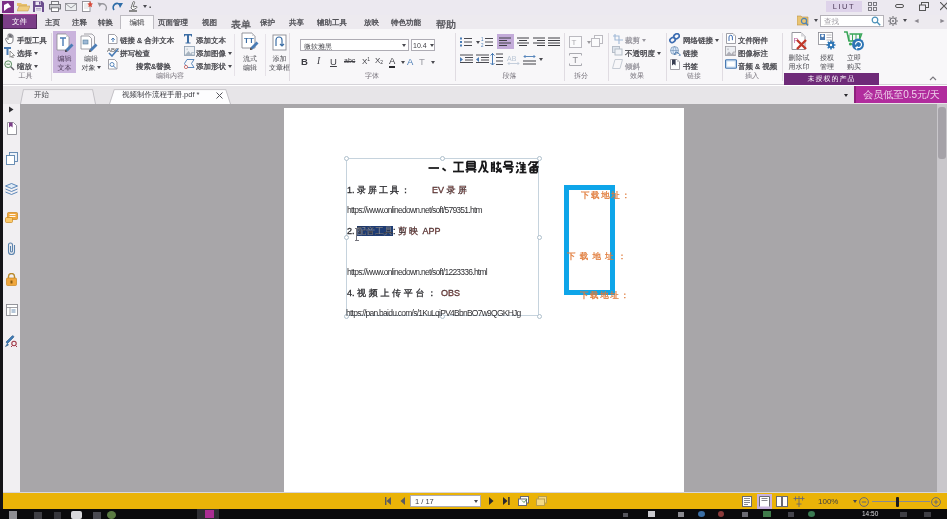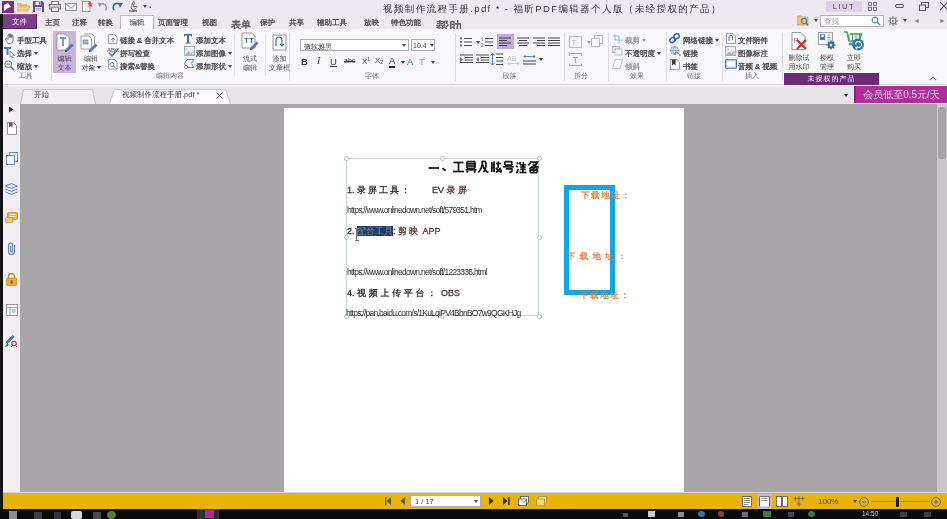--- a/index.html
+++ b/index.html
@@ -63,21 +63,20 @@
   <svg class="ic" style="left:112px;top:2px" width="11" height="10" viewBox="0 0 11 10">
       <path d="M2 8 A4 4 0 1 1 8.5 3" fill="none" stroke="#2e6da8" stroke-width="1.6"></path>
       <path d="M11 1 L6 1 L8 6 Z" fill="#2e6da8"></path>
     </svg>
   <svg class="ic" style="left:128px;top:1px" width="11" height="11" viewBox="0 0 11 11">
       <path d="M3 7 L5 1 C5.5 0 7 0.5 6.6 1.6 L5 6 L8 5.4 C9 5.2 9.4 6.3 8.6 6.8 L5 9 Z" fill="#fff" stroke="#555" stroke-width=".8"></path>
       <rect x="1" y="9" width="8" height="2" fill="#888"></rect>
     </svg>
   <span class="dd" style="position:absolute;left:141px;top:5px"></span>
   <span class="abs" style="left:149px;top:4px;font-size:6px;color:#555;letter-spacing:1px">▪</span>
-  <div class="abs" style="left:383px;top:3px;width:300px;text-align:center;font-size:9.5px;letter-spacing:1.4px;color:#39353d;white-space:nowrap">视频制作流程手册.pdf * - 福昕PDF编辑器个人版（未经授权的产品）</div>
   <div class="abs" style="left:826px;top:1px;width:36px;height:11px;background:#ded3ea;color:#4d3a59;font-size:7.5px;text-align:center;line-height:11px;letter-spacing:1.5px">LIUT</div>
   <svg class="ic" style="left:868px;top:2px" width="9" height="9" viewBox="0 0 9 9">
       <g fill="none" stroke="#6e6e74" stroke-width=".9">
         <rect x="0.5" y="0.5" width="3" height="3"></rect>
         <rect x="5.5" y="0.5" width="3" height="3"></rect>
         <rect x="0.5" y="5.5" width="3" height="3"></rect>
         <rect x="5.5" y="5.5" width="3" height="3"></rect>
       </g>
     </svg>
   <div class="abs" style="left:895px;top:4px;width:9px;height:3.5px;border:1px solid #555;border-radius:2px"></div>
@@ -96,21 +95,21 @@
   <div class="gl abs" style="left:72px;top:3px;font-size:7.5px">注释</div>
   <div class="gl abs" style="left:98px;top:3px;font-size:7.5px">转换</div>
   <div class="gl abs" style="left:158px;top:3px;font-size:7.5px">页面管理</div>
   <div class="gl abs" style="left:202px;top:3px;font-size:7.5px">视图</div>
   <div class="gl abs" style="left:231px;top:3px;font-size:10px">表单</div>
   <div class="gl abs" style="left:260px;top:3px;font-size:7.5px">保护</div>
   <div class="gl abs" style="left:289px;top:3px;font-size:7.5px">共享</div>
   <div class="gl abs" style="left:317px;top:3px;font-size:7.5px">辅助工具</div>
   <div class="gl abs" style="left:364px;top:3px;font-size:7.5px">放映</div>
   <div class="gl abs" style="left:391px;top:3px;font-size:7.5px">特色功能</div>
-  <div class="gl abs" style="left:436px;top:3px;font-size:13px">帮助</div>
+  <div class="gl abs" style="left:436px;top:3px;font-size:10px">帮助</div>
   <svg class="ic" style="left:797px;top:0px" width="13" height="11" viewBox="0 0 13 11">
       <path d="M0 1 h4 l1 1 h6 v8 h-11z" fill="#e9c473" stroke="#b8914a" stroke-width=".6"></path>
       <circle cx="7" cy="6" r="2.6" fill="none" stroke="#4d83b8" stroke-width="1.2"></circle>
       <path d="M9 8 L11 10.5" stroke="#4d83b8" stroke-width="1.3"></path>
     </svg>
   <span class="dd" style="position:absolute;left:812px;top:4px"></span>
   <div class="abs" style="left:820px;top:0px;width:64px;height:12px;background:#fff;border:1px solid #b5b3b9"></div>
   <div class="abs" style="left:824px;top:2px;font-size:7.5px;color:#9a979e">查找</div>
   <svg class="ic" style="left:871px;top:1px" width="10" height="10" viewBox="0 0 10 10">
       <circle cx="4" cy="4" r="2.8" fill="none" stroke="#4a90b8" stroke-width="1.2"></circle>
@@ -180,21 +179,21 @@
   <svg class="ic" style="left:107px;top:17px" width="12" height="11" viewBox="0 0 12 11">
       <text x="0" y="6" font-size="6" fill="#555" font-family="Liberation Sans">ABC</text>
       <path d="M2 7 L5 10 L11 3" fill="none" stroke="#4a7cb5" stroke-width="1.6"></path>
     </svg>
   <div class="rrow" style="left:120px;top:19.5px">拼写检查</div>
   <svg class="ic" style="left:108px;top:30px" width="10" height="11" viewBox="0 0 10 11">
       <path d="M0.5 0.5 h6 l2.5 2.5 v7 h-8.5z" fill="#fff" stroke="#8a8a92" stroke-width=".8"></path>
       <circle cx="4" cy="5.5" r="2" fill="none" stroke="#4a7cb5" stroke-width=".9"></circle>
       <path d="M5.5 7 L8 9.5" stroke="#4a7cb5" stroke-width="1"></path>
     </svg>
-  <div class="rrow" style="left:120px;top:32.5px">搜索&amp;替换</div>
+  <div class="rrow" style="left:136px;top:32.5px">搜索&amp;替换</div>
   <svg class="ic" style="left:184px;top:5px" width="10" height="10" viewBox="0 0 10 10">
       <path d="M0 0 h8 v2.5 h-1 L7 1.5 h-2 v7 h1.5 v1 h-5 v-1 H3 v-7 H1 L0.8 2.5 H0z" fill="#3c6ea5"></path>
     </svg>
   <div class="rrow" style="left:196px;top:6.5px">添加文本</div>
   <svg class="ic" style="left:184px;top:17px" width="11" height="10" viewBox="0 0 11 10">
       <rect x="0.5" y="0.5" width="10" height="9" fill="#edf0f4" stroke="#8b9cae" stroke-width=".8"></rect>
       <circle cx="3.2" cy="3.2" r="1" fill="#cdd4db"></circle>
       <path d="M1 9 L4.5 5 L7 8 L8.5 6.5 L10.5 9z" fill="#a8b4c0"></path>
       <path d="M7.5 6.5 h3 v2.5 h-3z" fill="#e3e7ec" stroke="#8b9cae" stroke-width=".5"></path>
     </svg>

